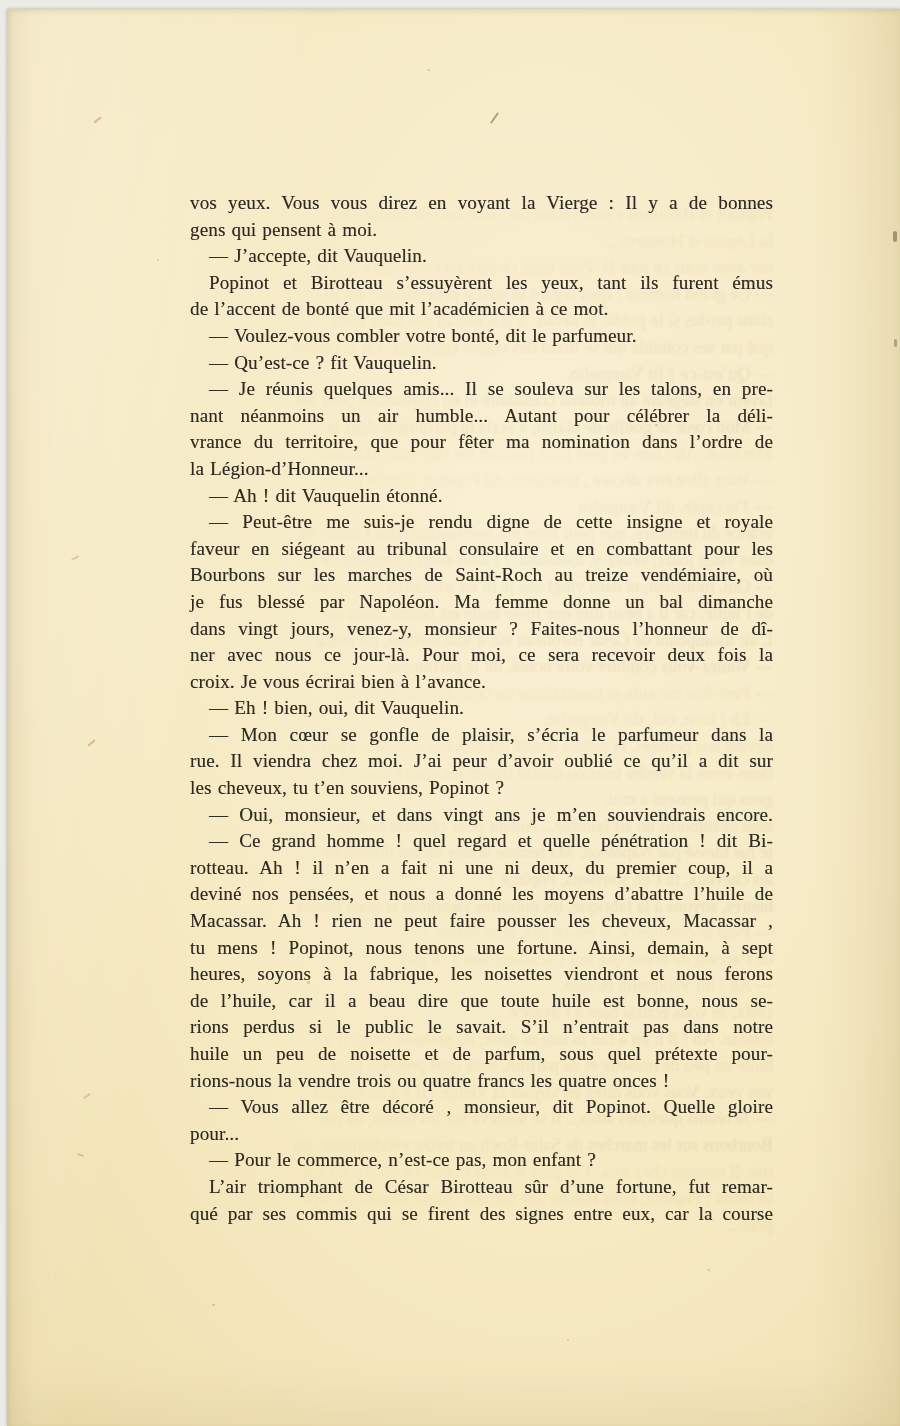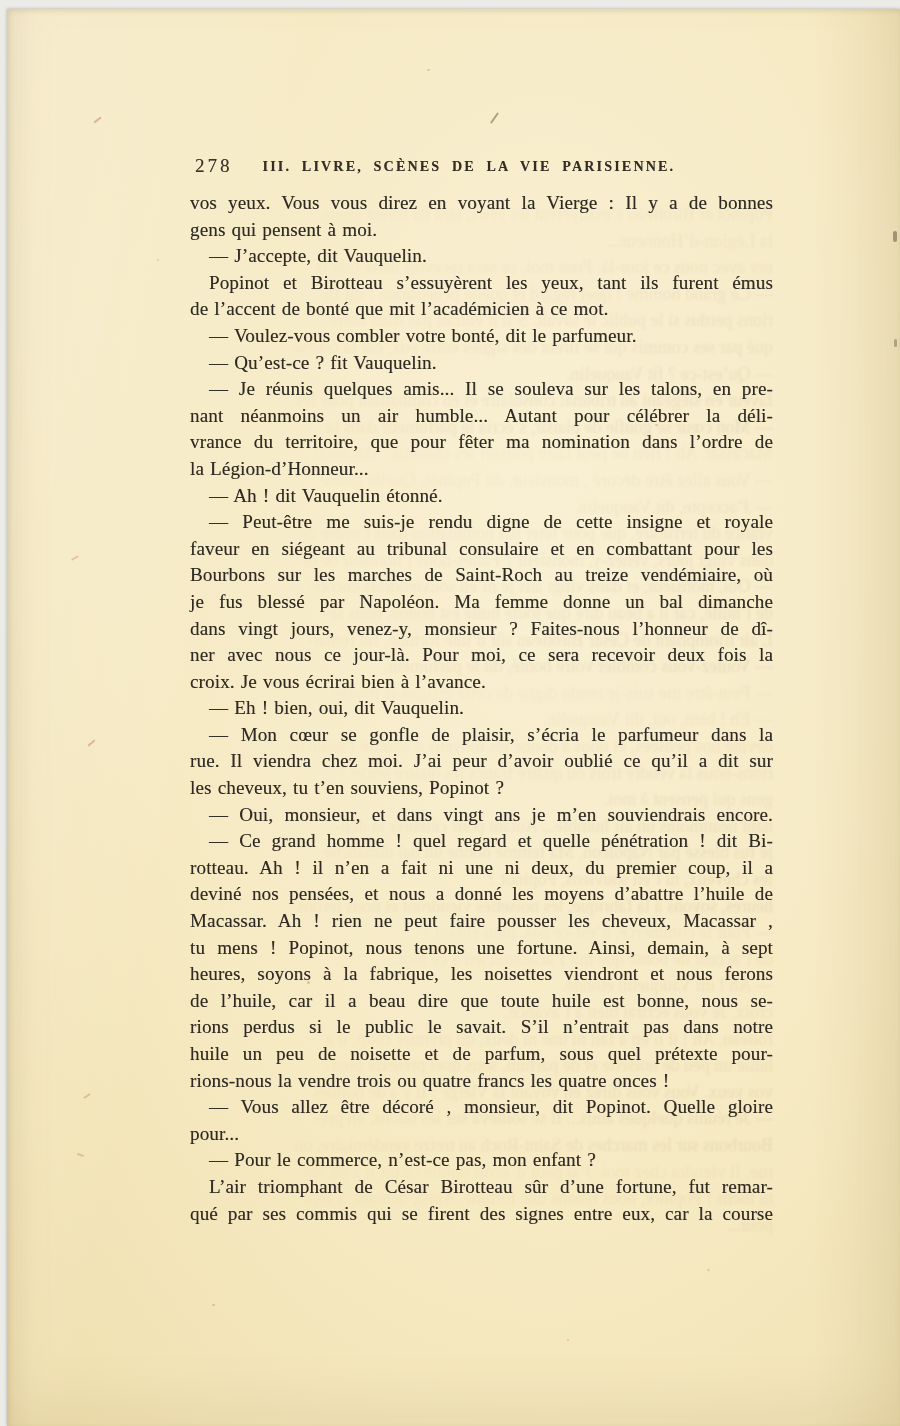--- a/index.html
+++ b/index.html
@@ -151,23 +151,20 @@
         <div class="ghost-line" style="top: 1018.6px; opacity: 0.12;">rotteau. Ah ! il n’en a fait ni une ni deux, du premier coup, il a</div>
         <div class="ghost-line" style="top: 1045.2px; opacity: 0.13;">huile un peu de noisette et de parfum, sous quel prétexte pour-</div>
         <div class="ghost-line" style="top: 1071.8px; opacity: 0.14;">vos yeux. Vous vous direz en voyant la Vierge : Il y a de bonnes</div>
         <div class="ghost-line" style="top: 1098.4px; opacity: 0.15;">— Je réunis quelques amis... Il se souleva sur les talons, en pre-</div>
         <div class="ghost-line" style="top: 1125px; opacity: 0.16;">Bourbons sur les marches de Saint-Roch au treize vendémiaire, où</div>
         <div class="ghost-line" style="top: 1151.6px; opacity: 0.08;">rue. Il viendra chez moi. J’ai peur d’avoir oublié ce qu’il a dit sur</div>
         <div class="ghost-line" style="top: 1178.2px; opacity: 0.09;">tu mens ! Popinot, nous tenons une fortune. Ainsi, demain, à sept</div>
         <div class="ghost-line" style="top: 1204.8px; opacity: 0.1;">pour...</div>
       </div>
 
-    <div class="header">
-      <span class="pagenum">278</span><span class="running-title">III. LIVRE, SCÈNES DE LA VIE PARISIENNE.</span>
-    </div>
 
     <div class="textblock">
         <div class="line justify">vos yeux. Vous vous direz en voyant la Vierge : Il y a de bonnes</div>
         <div class="line">gens qui pensent à moi.</div>
         <div class="line indent">— J’accepte, dit Vauquelin.</div>
         <div class="line indent justify">Popinot et Birotteau s’essuyèrent les yeux, tant ils furent émus</div>
         <div class="line">de l’accent de bonté que mit l’académicien à ce mot.</div>
         <div class="line indent">— Voulez-vous combler votre bonté, dit le parfumeur.</div>
         <div class="line indent">— Qu’est-ce ? fit Vauquelin.</div>
         <div class="line indent justify">— Je réunis quelques amis... Il se souleva sur les talons, en pre-</div>

